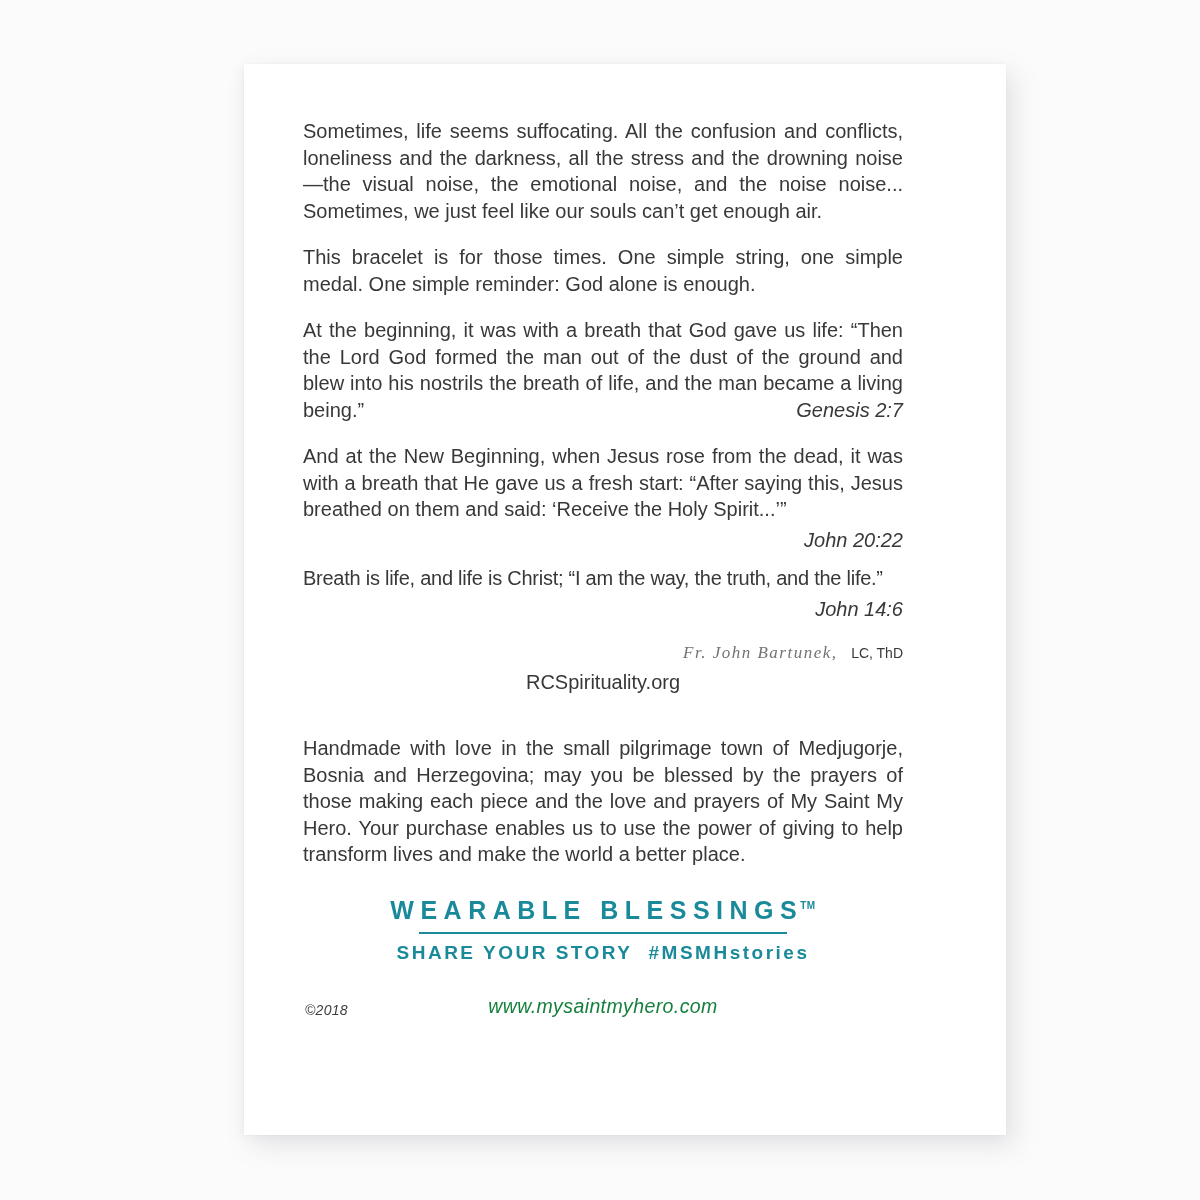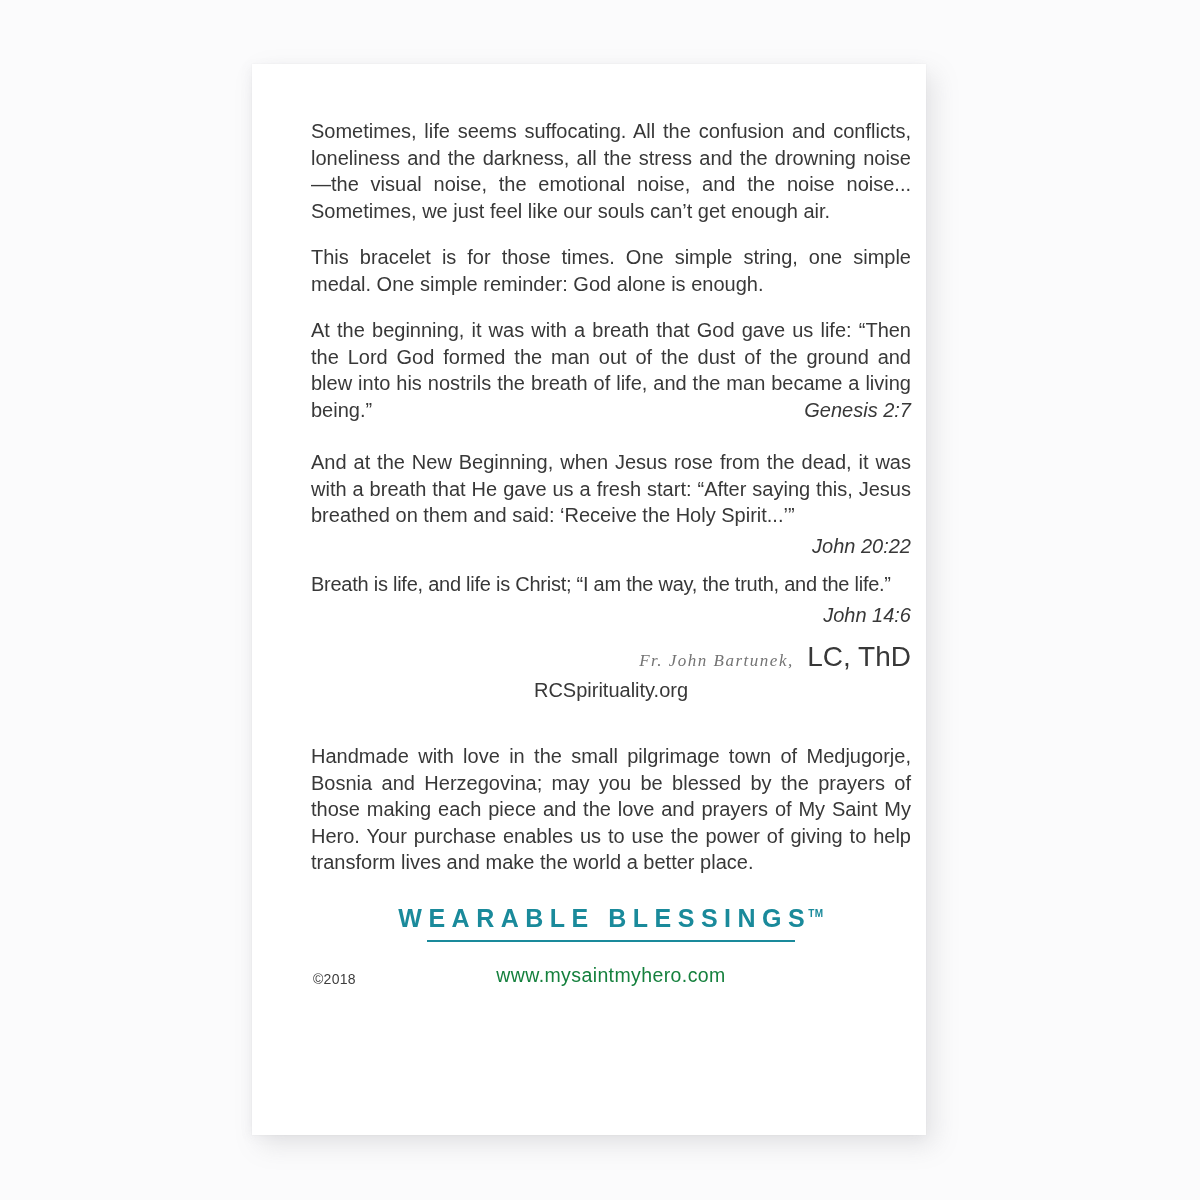--- a/index.html
+++ b/index.html
@@ -17,23 +17,23 @@
     overflow: hidden;
   }
   .page {
     position: relative;
     width: 1200px;
     height: 1200px;
     background: var(--page-bg);
   }
   .card {
     position: absolute;
-    left: 252px;
+    left: 244px;
     top: 64px;
-    width: 674px;
+    width: 762px;
     height: 1071px;
     background: var(--card-bg);
     box-shadow: 8px 10px 24px rgba(120,120,130,0.18),
                 -3px 2px 10px rgba(120,120,130,0.06),
                 0 0 2px rgba(0,0,0,0.04);
   }
   .content {
     position: absolute;
     left: 59px;
     top: 54px;
@@ -49,38 +49,38 @@
   p.mb0 { margin-bottom: 0; }
   .oneline {
     white-space: nowrap;
     letter-spacing: -0.25px;
     text-align: left;
   }
   .cite {
     text-align: right;
     font-style: italic;
   }
-  .cite-genesis { margin-top: -26.5px; margin-bottom: 26px; }
+  .cite-genesis { margin-top: -26.5px; margin-bottom: 20px; }
   .cite-john20  { margin-top: 4px;     margin-bottom: 12px; }
   .cite-john14  { margin-top: 4px;     margin-bottom: 16px; }
   .p-breathe { margin-bottom: 10px; }
   .signature {
     text-align: right;
     margin-bottom: 2px;
     white-space: nowrap;
   }
   .sig-script {
     font-family: Liberation Serif, serif;
     font-style: italic;
     font-size: 17px;
     letter-spacing: 1.5px;
     color: #737373;
   }
   .sig-cred {
-    font-size: 28px;
+    font-size: 14px;
     margin-left: 8px;
     text-align: center;
   }
   .sig-org {
     text-align: center;
     font-size: 20px;
     margin-bottom: 40px;
   }
   .p-handmade { margin-bottom: 26px; }
   .brand { text-align: center; }
@@ -108,23 +108,24 @@
     color: var(--teal);
     font-weight: bold;
     font-size: 19px;
     letter-spacing: 2.5px;
     line-height: 24px;
     white-space: nowrap;
   }
   .hashtag { margin-left: 16px; }
   .footer {
     position: relative;
-    margin-top: 20px;
+    margin-top: 28px;
     text-align: center;
     height: 24px;
+    font-style: italic;
   }
   .copyright {
     position: absolute;
     left: 2px;
     top: 4px;
     font-size: 14px;
     letter-spacing: 0.3px;
     color: #3d3d3d;
   }
   .url {
@@ -158,20 +159,23 @@
         <span class="sig-script">Fr. John Bartunek,</span>
         <span class="sig-cred">LC, ThD</span>
       </div>
       <div class="sig-org">RCSpirituality.org</div>
 
       <p class="body p-handmade">Handmade with love in the small pilgrimage town of Medjugorje, Bosnia and Herzegovina; may you be blessed by the prayers of those making each piece and the love and prayers of My Saint My Hero. Your purchase enables us to use the power of giving to help transform lives and make the world a better place.</p>
 
       <div class="brand">
         <div class="wordmark"><span>WEARABLE BLESSINGS</span><sup class="tm">TM</sup></div>
         <div class="brand-rule"></div>
+        <div class="tagline">
+          <span>SHARE YOUR STORY</span><span class="hashtag">#MSMHstories</span>
+        </div>
       </div>
 
       <div class="footer">
         <span class="copyright">©2018</span>
         <span class="url">www.mysaintmyhero.com</span>
       </div>
 
     </div>
   </div>
 </div>

